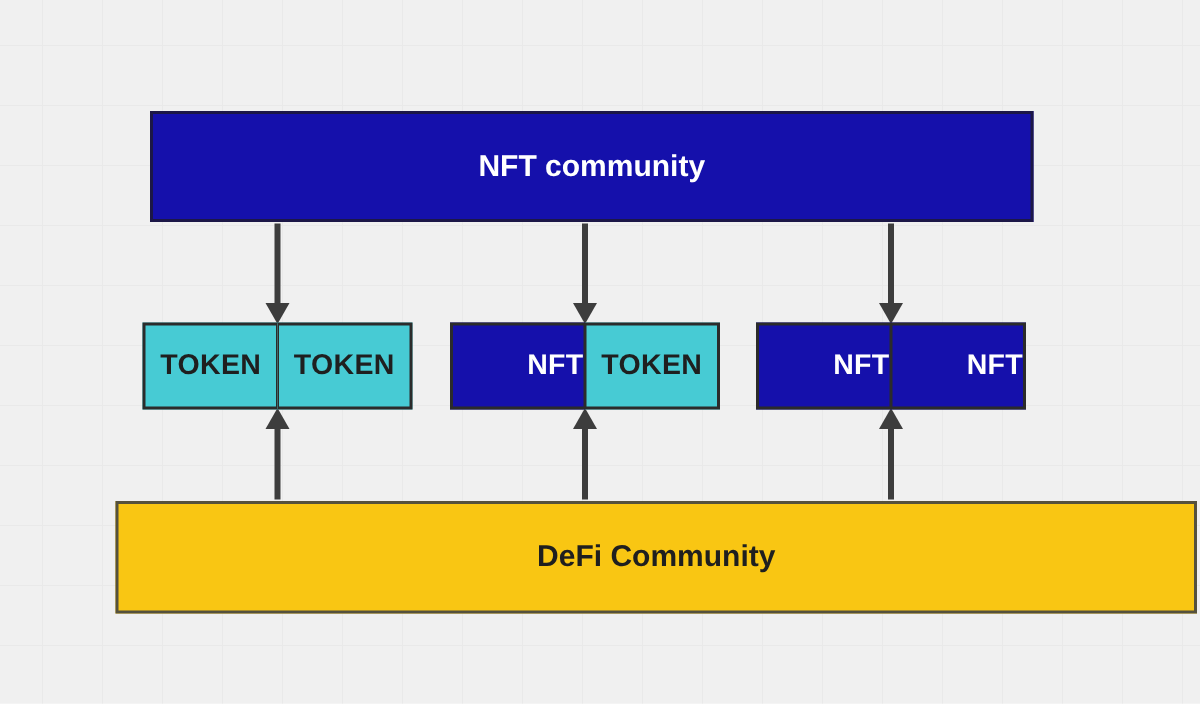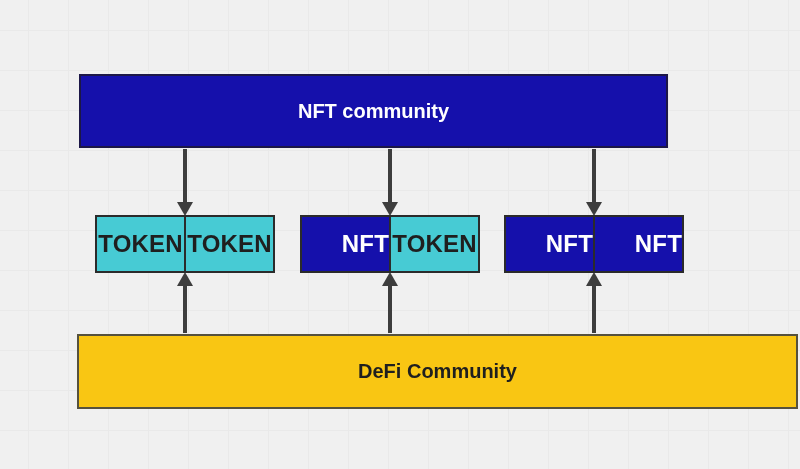--- a/index.html
+++ b/index.html
@@ -30,21 +30,21 @@
 
   .box {
     position: absolute;
     display: flex;
     align-items: center;
     justify-content: center;
     font-weight: 700;
   }
 
   .top-box {
-    left: 79px; top: 74px;
+    left: 100px; top: 74px;
     width: 589px; height: 74px;
     background: var(--c-nft);
     border: 2px solid #1c1747;
     color: var(--c-text-light);
     font-size: 20px;
   }
 
   .bottom-box {
     left: 77px; top: 334px;
     width: 721px; height: 75px;
@@ -65,21 +65,21 @@
   .pair-1 { left: 300px; }
   .pair-2 { left: 504px; }
 
   .cell {
     flex: 1 1 50%;
     display: flex;
     align-items: center;
     justify-content: center;
     border: 2px solid #2b2b2b;
     font-weight: 700;
-    font-size: 24px;
+    font-size: 19px;
     letter-spacing: 0.2px;
   }
   .cell + .cell { border-left-width: 1px; }
   .cell:first-child { border-right-width: 1px; }
   .cell--nft { background: var(--c-nft); color: var(--c-text-light); justify-content: flex-end; }
   .cell--token { background: var(--c-token); color: var(--c-text-dark); }
 
   .arrow-layer {
     position: absolute;
     left: 0; top: 0;

